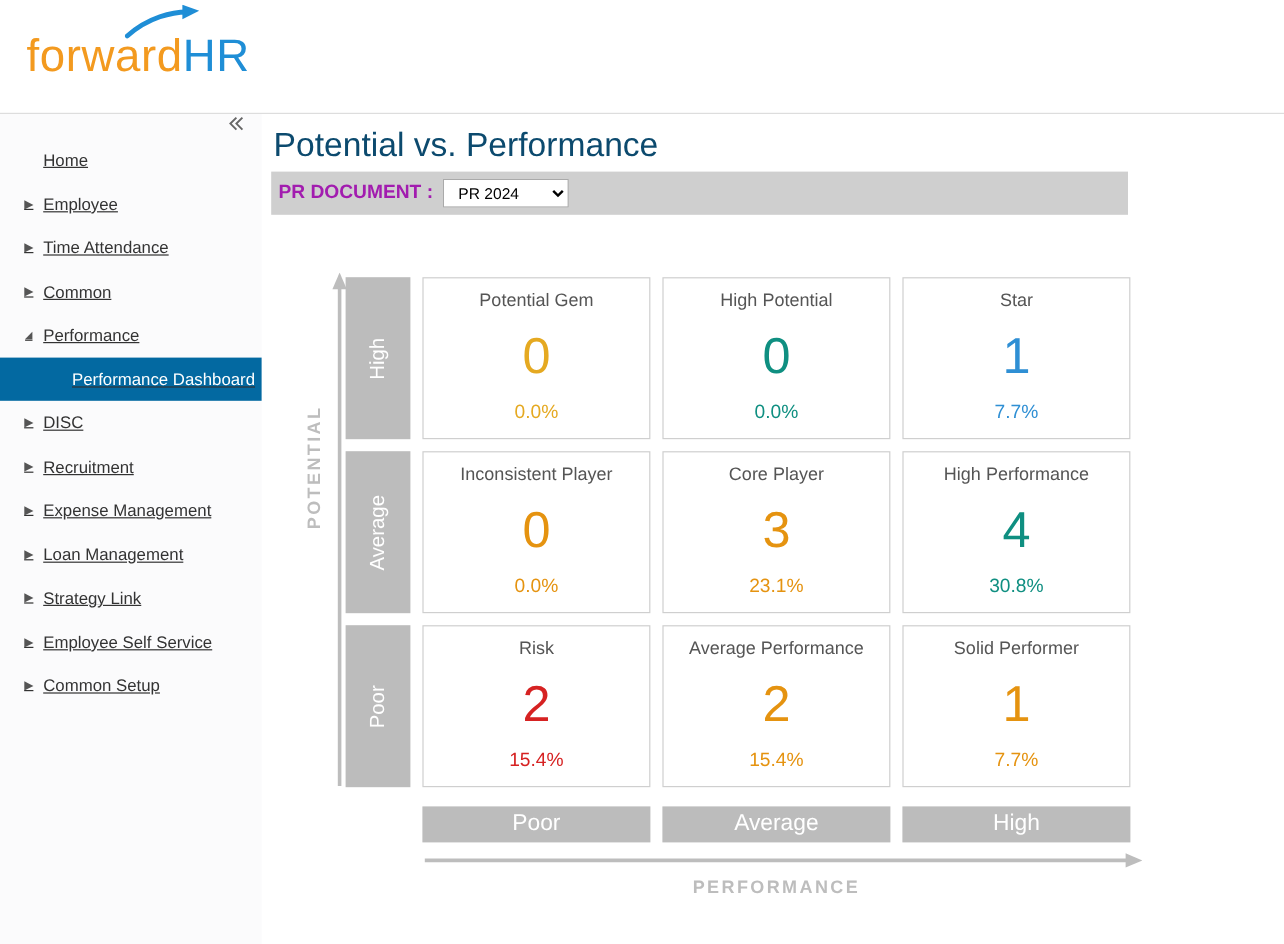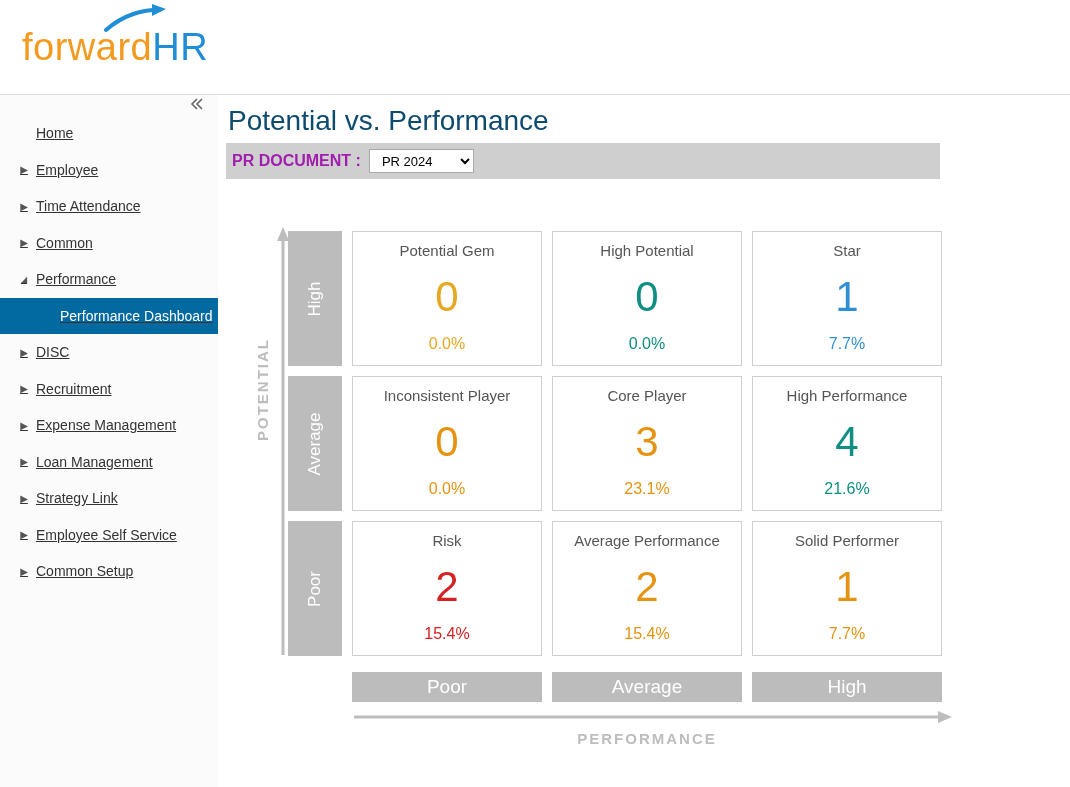--- a/index.html
+++ b/index.html
@@ -205,21 +205,21 @@
                 <div class="cell-pct c-orange">0.0%</div>
               </div>
               <div class="cell">
                 <div class="cell-title">Core Player</div>
                 <div class="cell-count c-orange">3</div>
                 <div class="cell-pct c-orange">23.1%</div>
               </div>
               <div class="cell">
                 <div class="cell-title">High Performance</div>
                 <div class="cell-count c-teal">4</div>
-                <div class="cell-pct c-teal">21.6%</div>
+                <div class="cell-pct c-teal">30.8%</div>
               </div>
               <div class="cell">
                 <div class="cell-title">Risk</div>
                 <div class="cell-count c-red">2</div>
                 <div class="cell-pct c-red">15.4%</div>
               </div>
               <div class="cell">
                 <div class="cell-title">Average Performance</div>
                 <div class="cell-count c-orange">2</div>
                 <div class="cell-pct c-orange">15.4%</div>

